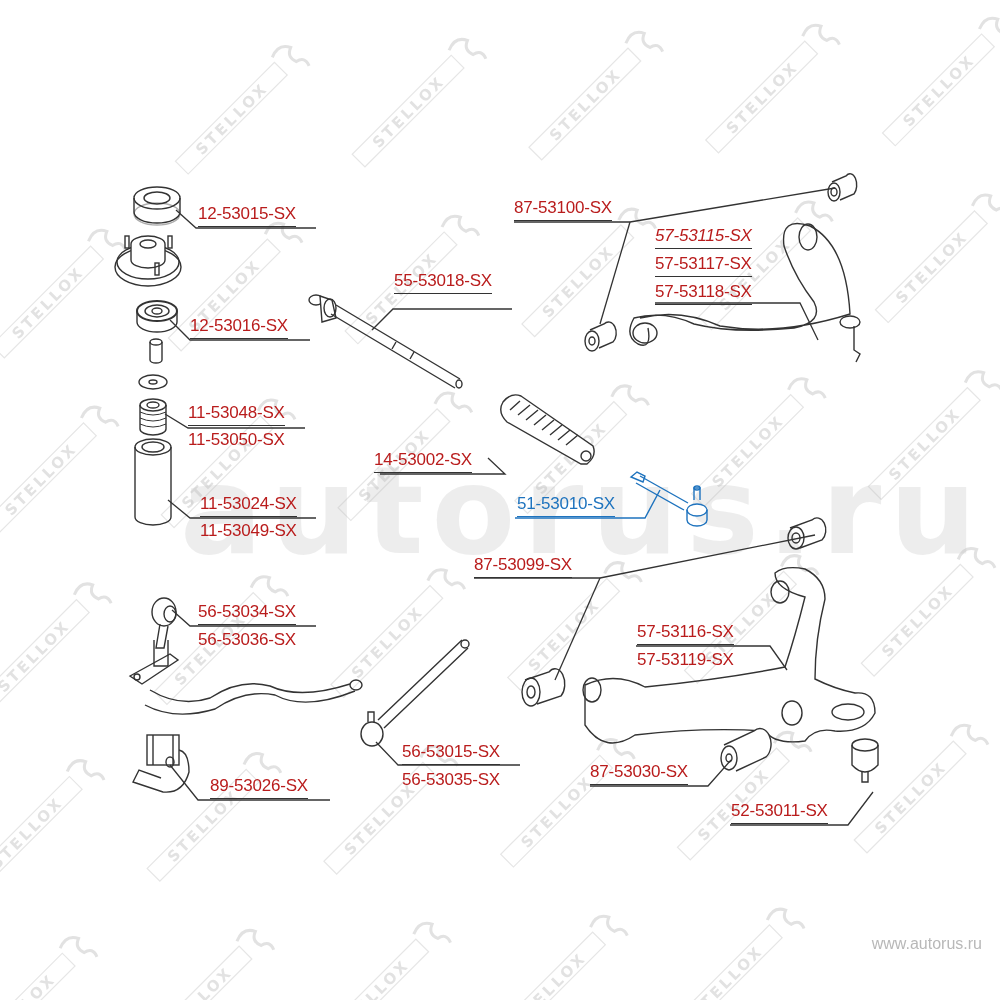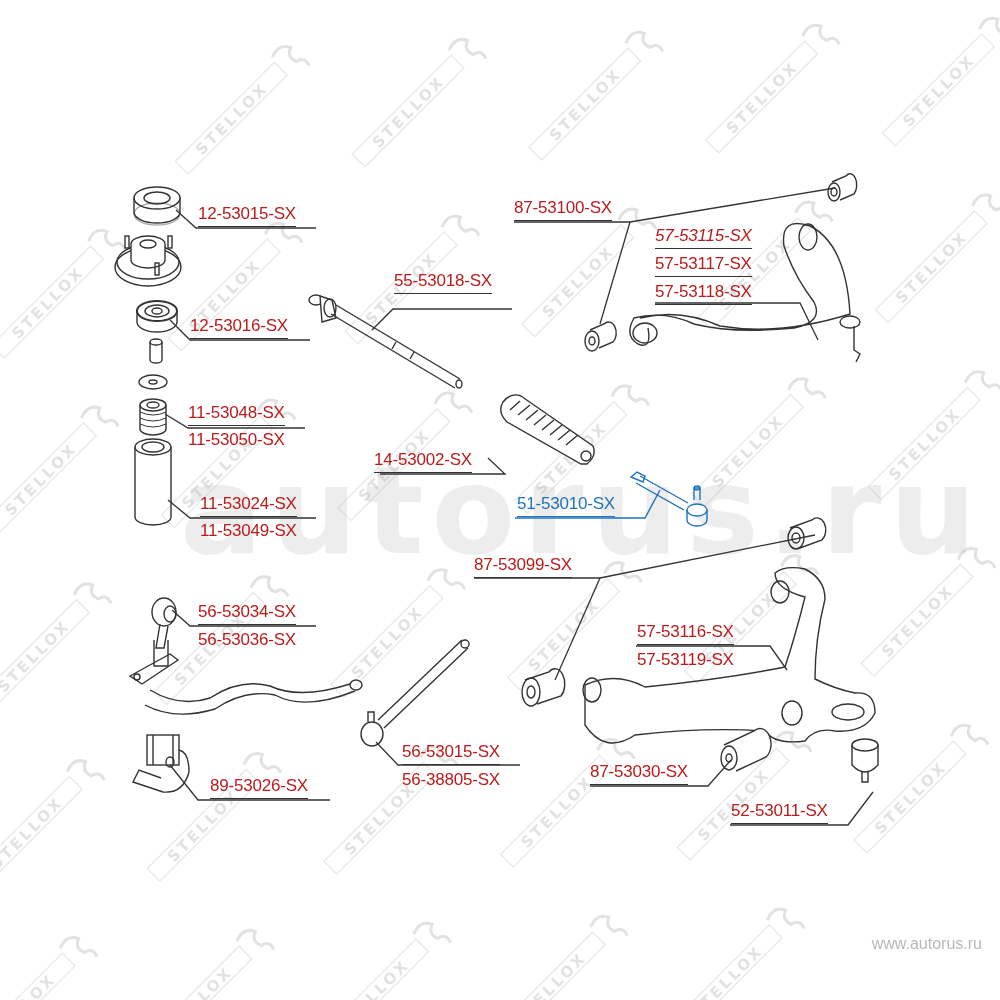--- a/index.html
+++ b/index.html
@@ -272,17 +272,17 @@
 <div class="label ul" style="left:514px; top:198px;">87-53100-SX</div>
 <div class="label ul" style="left:655px; top:226px;font-style:italic;">57-53115-SX</div>
 <div class="label ul" style="left:655px; top:254px;">57-53117-SX</div>
 <div class="label ul" style="left:655px; top:282px;">57-53118-SX</div>
 
 <div class="label ul" style="left:474px; top:555px;">87-53099-SX</div>
 <div class="label ul" style="left:637px; top:622px;text-align:center;">57-53116-SX</div>
 <div class="label" style="left:637px; top:650px;">57-53119-SX</div>
 
 <div class="label ul" style="left:402px; top:742px;">56-53015-SX</div>
-<div class="label" style="left:402px; top:770px;">56-38805-SX</div>
+<div class="label" style="left:402px; top:770px;">56-53035-SX</div>
 <div class="label ul" style="left:590px; top:762px;">87-53030-SX</div>
 <div class="label ul" style="left:731px; top:801px;">52-53011-SX</div>
 
 <div class="footer-url">www.autorus.ru</div>
 
 </body></html>

